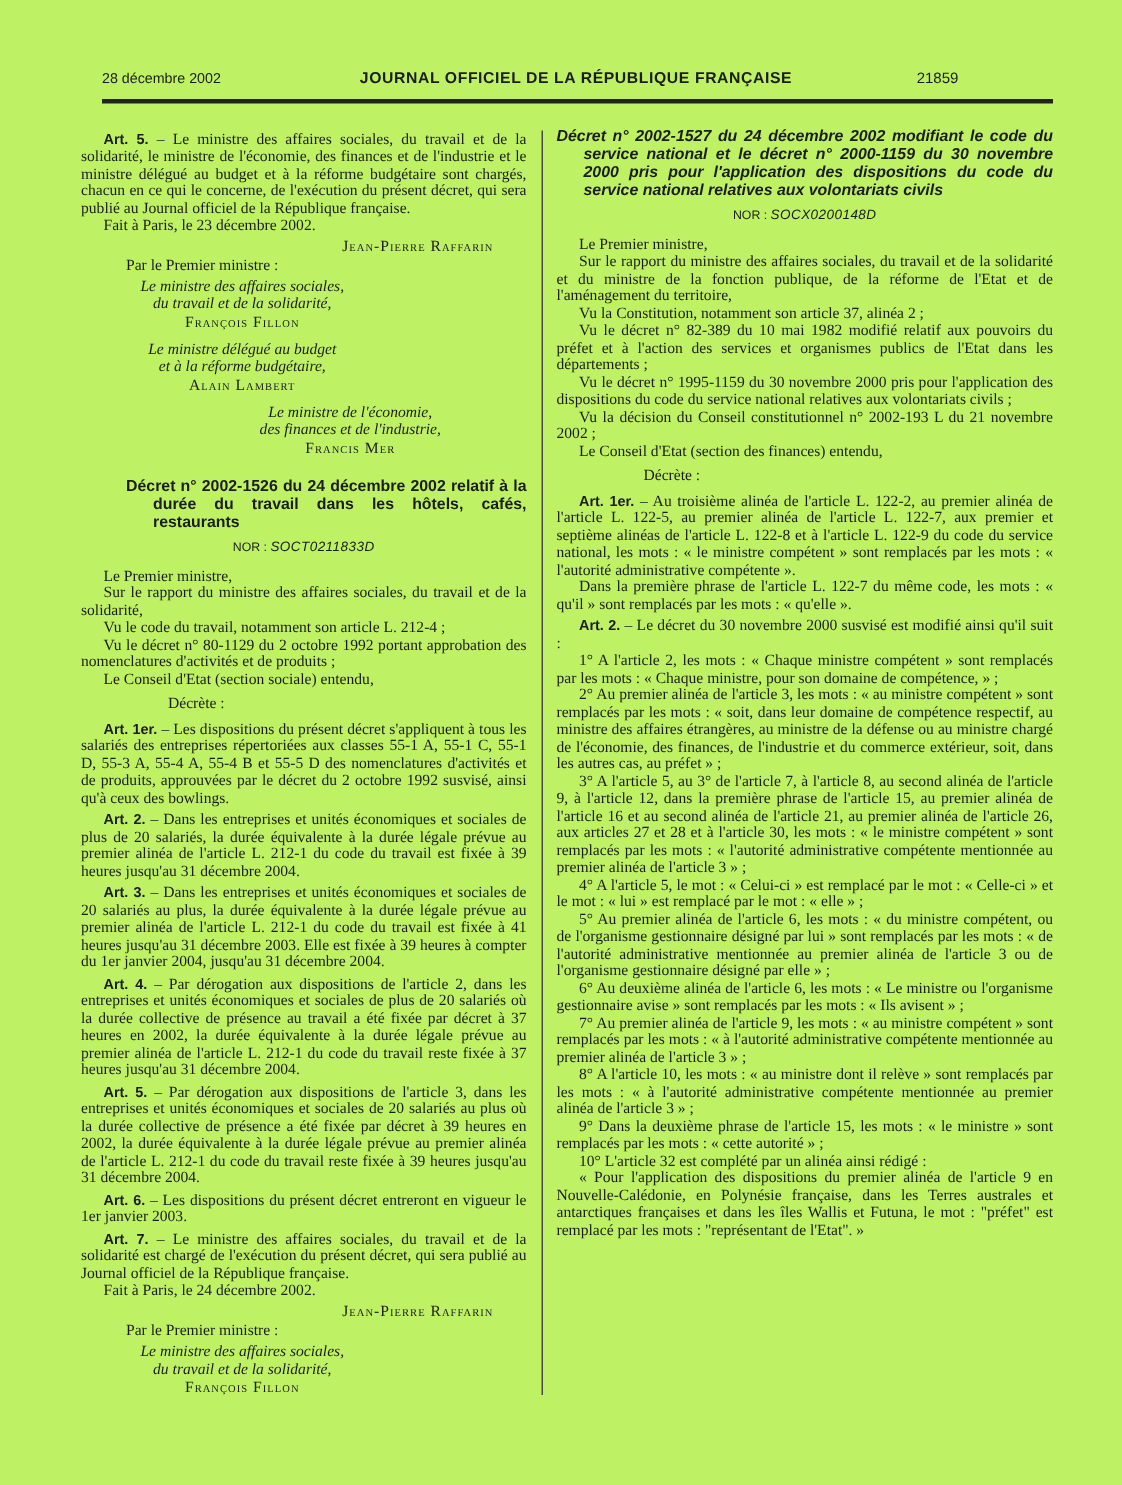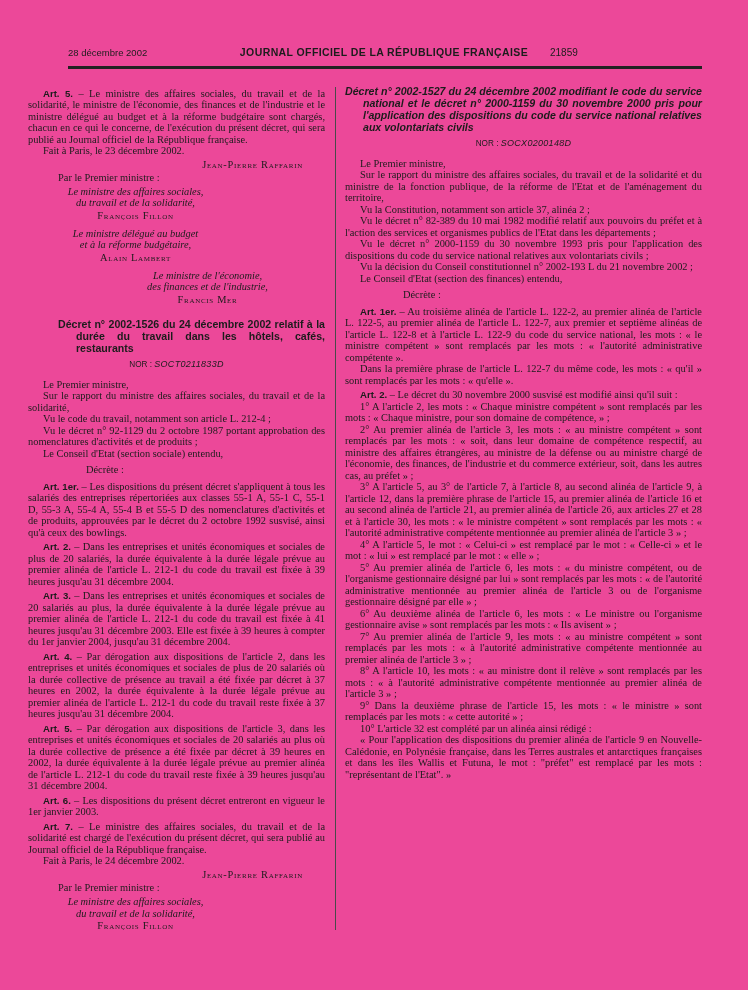--- a/index.html
+++ b/index.html
@@ -1,29 +1,29 @@
 <!DOCTYPE html>
 <html lang="fr"><head>
 <meta charset="utf-8">
 <style>
   html,body{margin:0;padding:0;background:#ffffff;}
   .page{
     width:748px;height:990px;box-sizing:border-box;overflow:hidden;
-    background:#ec4899;color:#1c1c1c;
+    background:#bef264;color:#1c1c1c;
     font-family:"Liberation Serif",serif;font-size:10.4px;line-height:11.5px;
   }
   
   .hdr{display:flex;align-items:baseline;padding:47px 48px 0 68px;
        font-family:"Liberation Sans",sans-serif;}
   .hdr-date{width:150px;font-size:9.5px;}
   .hdr-title{flex:1;text-align:center;font-size:10.5px;font-weight:700;letter-spacing:.4px;}
-  .hdr-page{width:150px;text-align:left;font-size:10px;}
+  .hdr-page{width:150px;text-align:center;font-size:10px;}
   .rule{height:3px;background:#222;margin:7px 46px 0 68px;}
   
-  .cols{display:flex;align-items:stretch;padding:16px 46px 0 28px;}
+  .cols{display:flex;align-items:stretch;padding:16px 46px 0 54px;}
   .col{text-align:justify;}
   .col-left{width:297px;}
   .divider{width:1px;background:#4a4a4a;margin:2px 9px 8px 10px;}
   .col-right{flex:1;min-width:0;}
   
   p{margin:0;}
   .para{text-indent:15px;}
   .art{margin-top:3px;}
   .lead{font-family:"Liberation Sans",sans-serif;font-weight:700;font-size:9.6px;}
   .heading{font-family:"Liberation Sans",sans-serif;font-weight:700;
@@ -72,21 +72,21 @@
         <div class="sig aR">
           <div class="role">Le ministre de l'économie,</div>
           <div class="role">des finances et de l'industrie,</div>
           <div class="sname">Francis Mer</div>
         </div>
         <p class="heading">Décret n° 2002-1526 du 24 décembre 2002 relatif à la durée du travail dans les hôtels, cafés, restaurants</p>
         <p class="nor"><span class="nor-label">NOR :</span> <span class="nor-value">SOCT0211833D</span></p>
         <p class="para"><span class="ptext">Le Premier ministre,</span></p>
         <p class="para"><span class="ptext">Sur le rapport du ministre des affaires sociales, du travail et de la solidarité,</span></p>
         <p class="para"><span class="ptext">Vu le code du travail, notamment son article L. 212-4 ;</span></p>
-        <p class="para"><span class="ptext">Vu le décret n° 92-1129 du 2 octobre 1987 portant approbation des nomenclatures d'activités et de produits ;</span></p>
+        <p class="para"><span class="ptext">Vu le décret n° 80-1129 du 2 octobre 1992 portant approbation des nomenclatures d'activités et de produits ;</span></p>
         <p class="para"><span class="ptext">Le Conseil d'Etat (section sociale) entendu,</span></p>
         <p class="decrete">Décrète :</p>
         <p class="para art"><b class="lead">Art. 1er.</b> <span class="ptext">– Les dispositions du présent décret s'appliquent à tous les salariés des entreprises répertoriées aux classes 55-1 A, 55-1 C, 55-1 D, 55-3 A, 55-4 A, 55-4 B et 55-5 D des nomenclatures d'activités et de produits, approuvées par le décret du 2 octobre 1992 susvisé, ainsi qu'à ceux des bowlings.</span></p>
         <p class="para art"><b class="lead">Art. 2.</b> <span class="ptext">– Dans les entreprises et unités économiques et sociales de plus de 20 salariés, la durée équivalente à la durée légale prévue au premier alinéa de l'article L. 212-1 du code du travail est fixée à 39 heures jusqu'au 31 décembre 2004.</span></p>
         <p class="para art"><b class="lead">Art. 3.</b> <span class="ptext">– Dans les entreprises et unités économiques et sociales de 20 salariés au plus, la durée équivalente à la durée légale prévue au premier alinéa de l'article L. 212-1 du code du travail est fixée à 41 heures jusqu'au 31 décembre 2003. Elle est fixée à 39 heures à compter du 1er janvier 2004, jusqu'au 31 décembre 2004.</span></p>
         <p class="para art"><b class="lead">Art. 4.</b> <span class="ptext">– Par dérogation aux dispositions de l'article 2, dans les entreprises et unités économiques et sociales de plus de 20 salariés où la durée collective de présence au travail a été fixée par décret à 37 heures en 2002, la durée équivalente à la durée légale prévue au premier alinéa de l'article L. 212-1 du code du travail reste fixée à 37 heures jusqu'au 31 décembre 2004.</span></p>
         <p class="para art"><b class="lead">Art. 5.</b> <span class="ptext">– Par dérogation aux dispositions de l'article 3, dans les entreprises et unités économiques et sociales de 20 salariés au plus où la durée collective de présence a été fixée par décret à 39 heures en 2002, la durée équivalente à la durée légale prévue au premier alinéa de l'article L. 212-1 du code du travail reste fixée à 39 heures jusqu'au 31 décembre 2004.</span></p>
         <p class="para art"><b class="lead">Art. 6.</b> <span class="ptext">– Les dispositions du présent décret entreront en vigueur le 1er janvier 2003.</span></p>
         <p class="para art"><b class="lead">Art. 7.</b> <span class="ptext">– Le ministre des affaires sociales, du travail et de la solidarité est chargé de l'exécution du présent décret, qui sera publié au Journal officiel de la République française.</span></p>
         <p class="para"><span class="ptext">Fait à Paris, le 24 décembre 2002.</span></p>
@@ -99,21 +99,21 @@
         </div>
       </section>
     <div class="divider"></div>
     <section class="col col-right" id="col-right">
         <p class="heading">Décret n° 2002-1527 du 24 décembre 2002 modifiant le code du service national et le décret n° 2000-1159 du 30 novembre 2000 pris pour l'application des dispositions du code du service national relatives aux volontariats civils</p>
         <p class="nor"><span class="nor-label">NOR :</span> <span class="nor-value">SOCX0200148D</span></p>
         <p class="para"><span class="ptext">Le Premier ministre,</span></p>
         <p class="para"><span class="ptext">Sur le rapport du ministre des affaires sociales, du travail et de la solidarité et du ministre de la fonction publique, de la réforme de l'Etat et de l'aménagement du territoire,</span></p>
         <p class="para"><span class="ptext">Vu la Constitution, notamment son article 37, alinéa 2 ;</span></p>
         <p class="para"><span class="ptext">Vu le décret n° 82-389 du 10 mai 1982 modifié relatif aux pouvoirs du préfet et à l'action des services et organismes publics de l'Etat dans les départements ;</span></p>
-        <p class="para"><span class="ptext">Vu le décret n° 2000-1159 du 30 novembre 1993 pris pour l'application des dispositions du code du service national relatives aux volontariats civils ;</span></p>
+        <p class="para"><span class="ptext">Vu le décret n° 1995-1159 du 30 novembre 2000 pris pour l'application des dispositions du code du service national relatives aux volontariats civils ;</span></p>
         <p class="para"><span class="ptext">Vu la décision du Conseil constitutionnel n° 2002-193 L du 21 novembre 2002 ;</span></p>
         <p class="para"><span class="ptext">Le Conseil d'Etat (section des finances) entendu,</span></p>
         <p class="decrete">Décrète :</p>
         <p class="para art"><b class="lead">Art. 1er.</b> <span class="ptext">– Au troisième alinéa de l'article L. 122-2, au premier alinéa de l'article L. 122-5, au premier alinéa de l'article L. 122-7, aux premier et septième alinéas de l'article L. 122-8 et à l'article L. 122-9 du code du service national, les mots : « le ministre compétent » sont remplacés par les mots : « l'autorité administrative compétente ».</span></p>
         <p class="para"><span class="ptext">Dans la première phrase de l'article L. 122-7 du même code, les mots : « qu'il » sont remplacés par les mots : « qu'elle ».</span></p>
         <p class="para art"><b class="lead">Art. 2.</b> <span class="ptext">– Le décret du 30 novembre 2000 susvisé est modifié ainsi qu'il suit :</span></p>
         <p class="para"><span class="ptext">1° A l'article 2, les mots : « Chaque ministre compétent » sont remplacés par les mots : « Chaque ministre, pour son domaine de compétence, » ;</span></p>
         <p class="para"><span class="ptext">2° Au premier alinéa de l'article 3, les mots : « au ministre compétent » sont remplacés par les mots : « soit, dans leur domaine de compétence respectif, au ministre des affaires étrangères, au ministre de la défense ou au ministre chargé de l'économie, des finances, de l'industrie et du commerce extérieur, soit, dans les autres cas, au préfet » ;</span></p>
         <p class="para"><span class="ptext">3° A l'article 5, au 3° de l'article 7, à l'article 8, au second alinéa de l'article 9, à l'article 12, dans la première phrase de l'article 15, au premier alinéa de l'article 16 et au second alinéa de l'article 21, au premier alinéa de l'article 26, aux articles 27 et 28 et à l'article 30, les mots : « le ministre compétent » sont remplacés par les mots : « l'autorité administrative compétente mentionnée au premier alinéa de l'article 3 » ;</span></p>
         <p class="para"><span class="ptext">4° A l'article 5, le mot : « Celui-ci » est remplacé par le mot : « Celle-ci » et le mot : « lui » est remplacé par le mot : « elle » ;</span></p>

